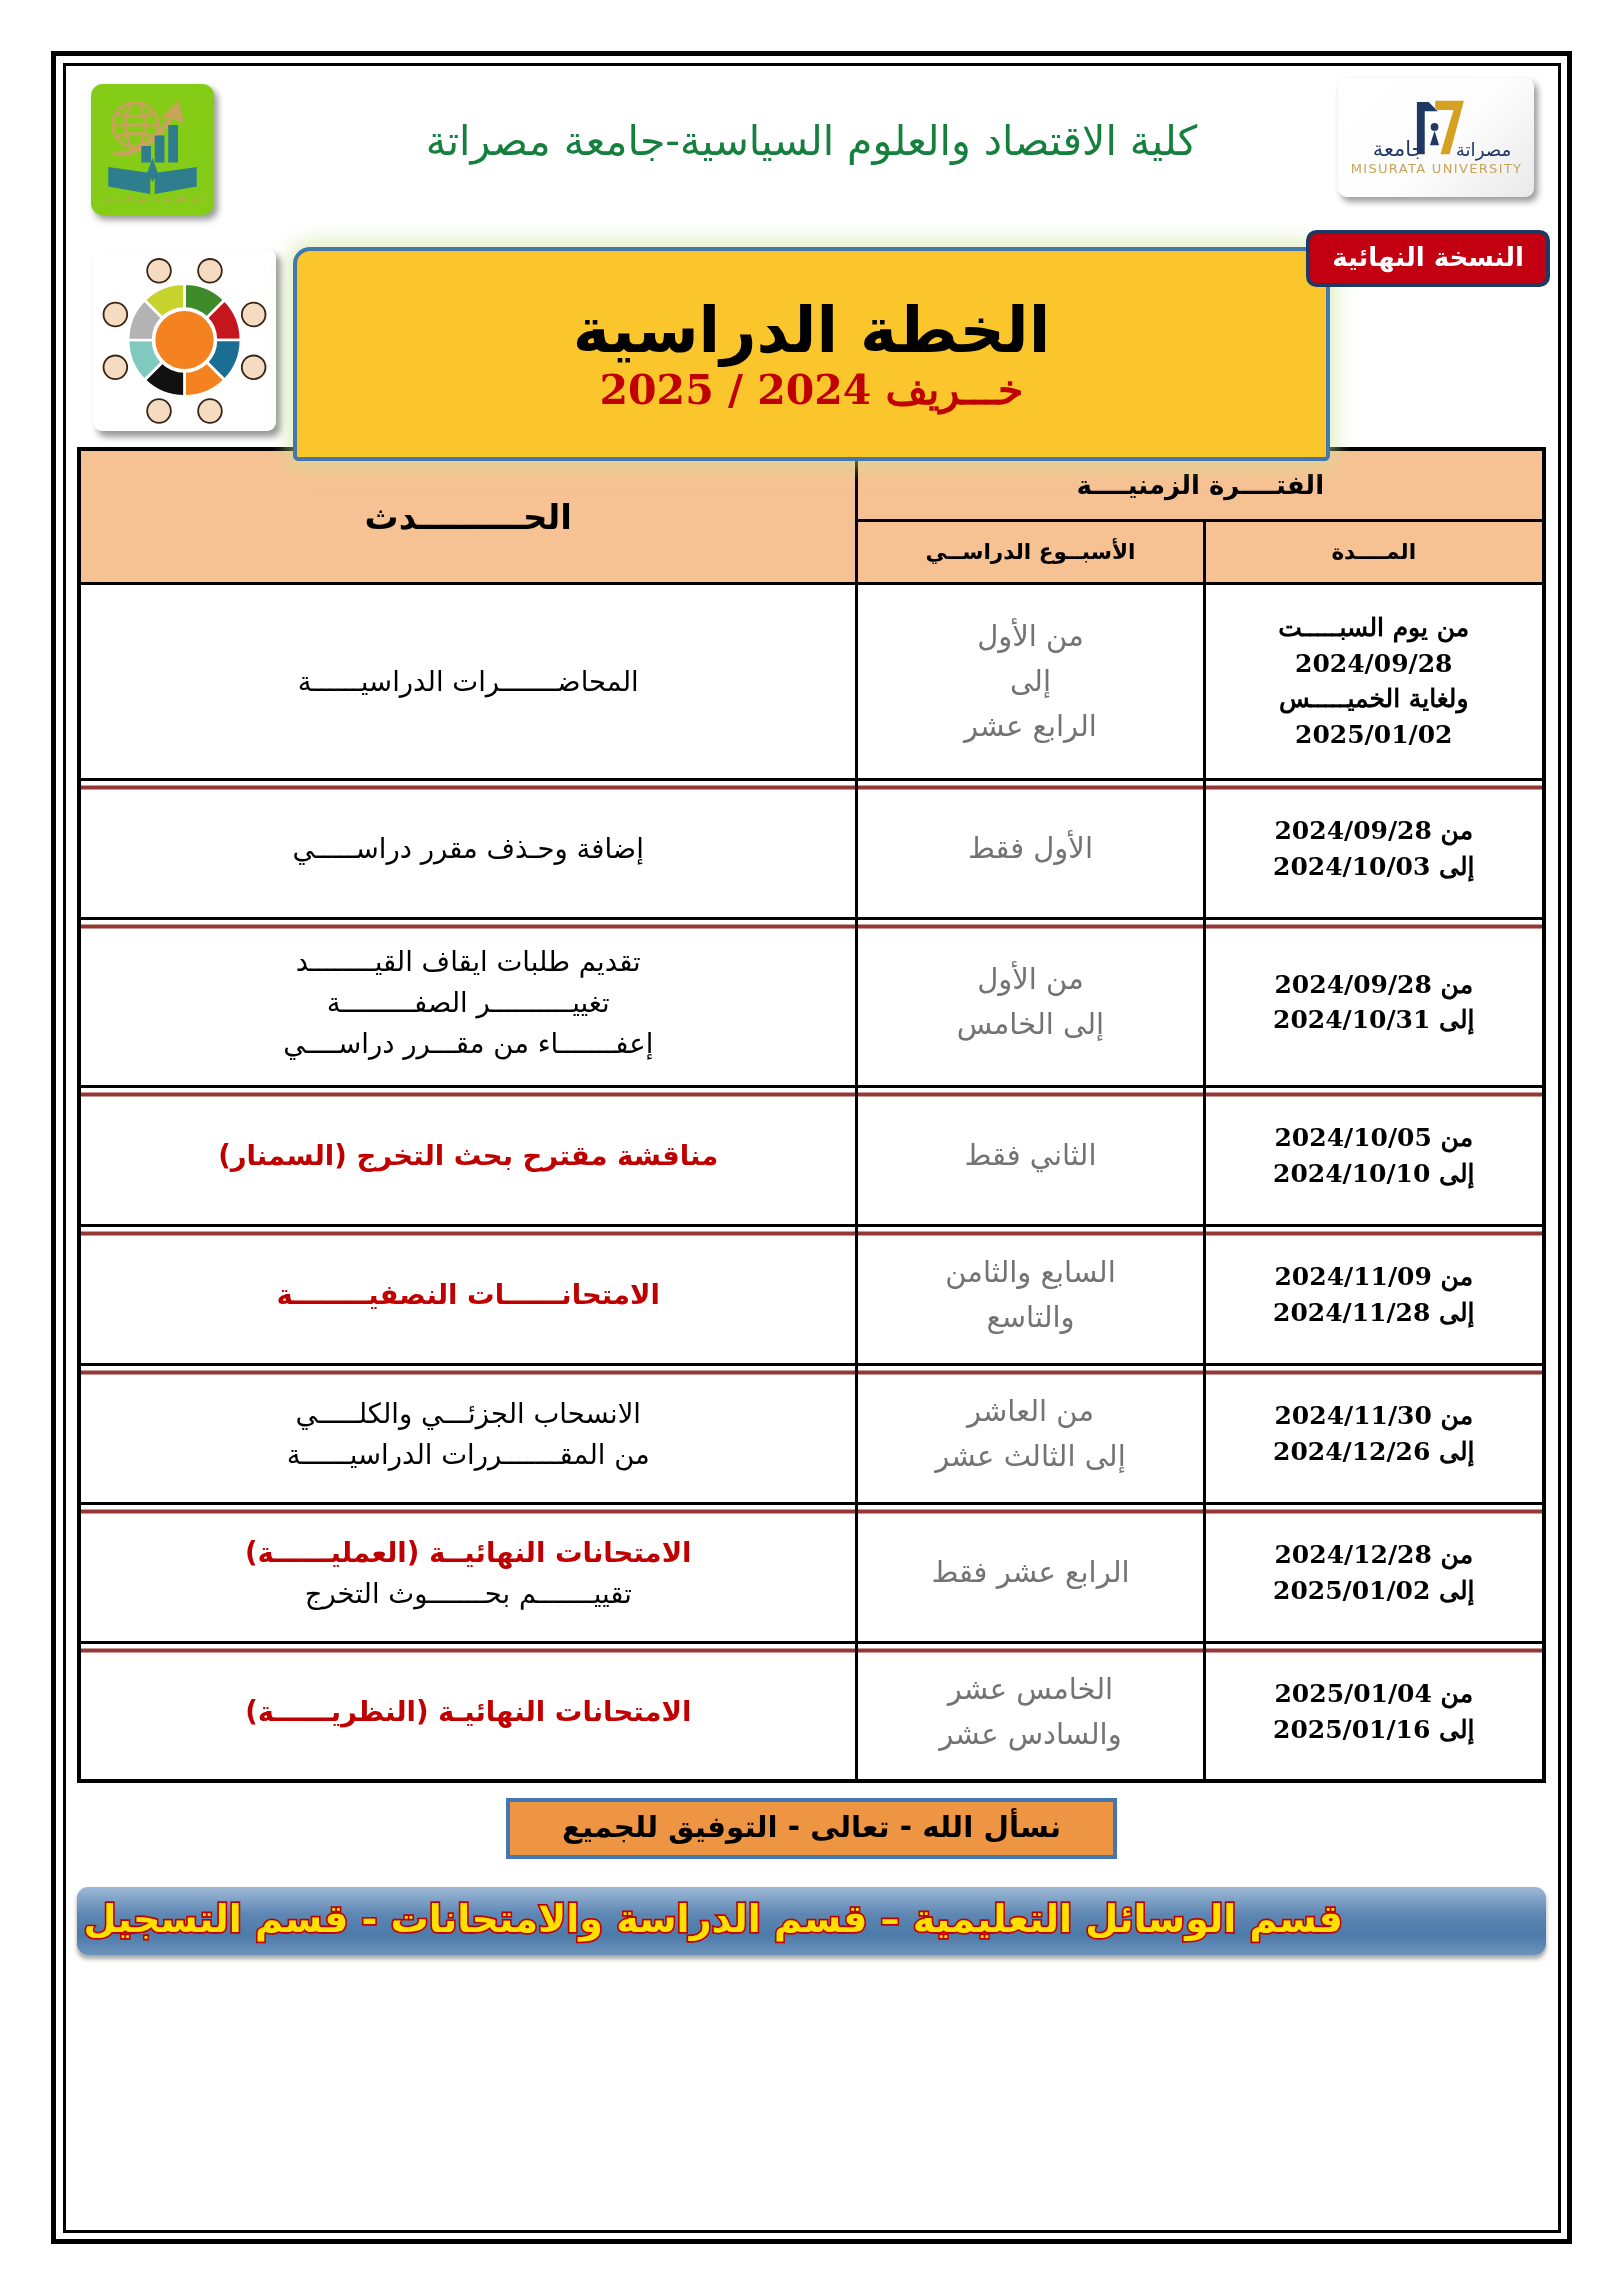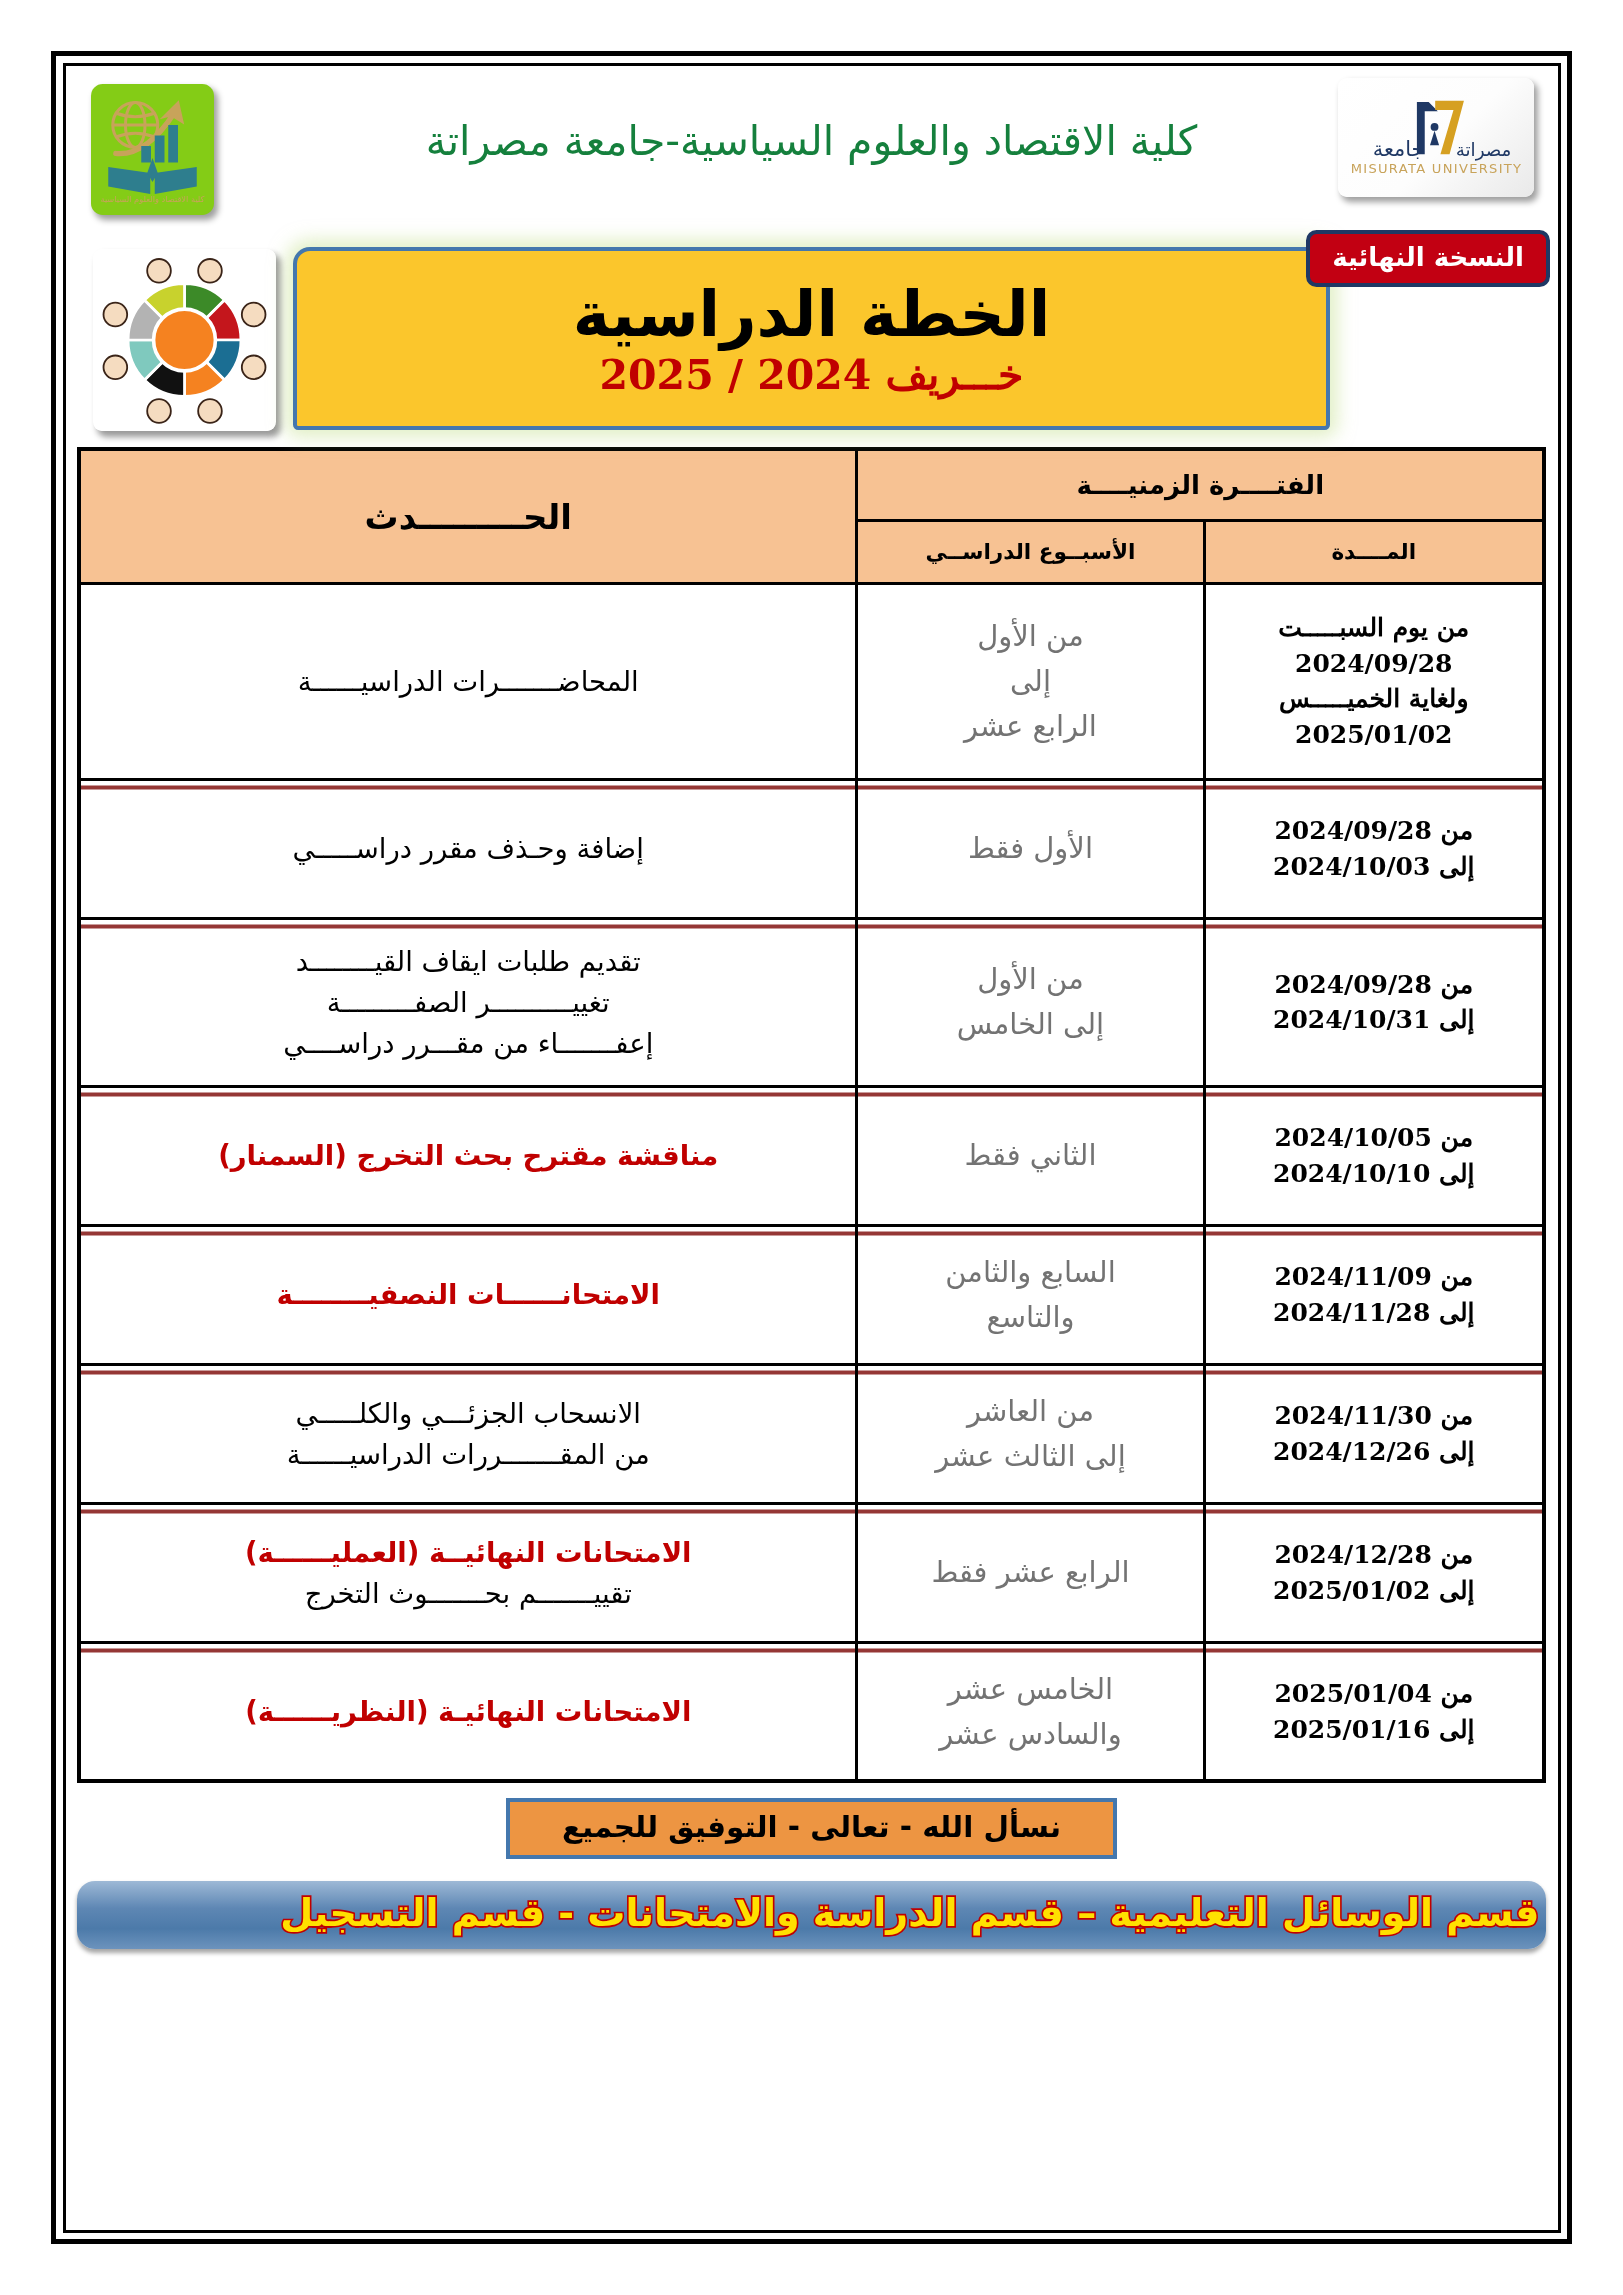--- a/index.html
+++ b/index.html
@@ -92,21 +92,21 @@
     background: #ffffff;
     box-shadow: 4.6px 5.2px 6.5px rgba(0,0,0,.40);
     overflow: hidden;
   }
 
   .title-card {
     position: absolute;
     left: 216px;
     right: 216px;
     top: 6.5px;
-    height: 183px;
+    height: 214px;
     background: #FBC62C;
     border: 4.6px solid #4477AD;
     border-radius: 17px 17px 5.2px 5.2px;
     box-shadow: 0 0 18.3px 6.5px rgba(200, 225, 150, .55);
     display: flex;
     flex-direction: column;
     align-items: center;
     justify-content: center;
     gap: 6.5px;
   }
@@ -209,24 +209,24 @@
     background: #ED9542;
     border: 4.6px solid #4477AD;
     color: #000000;
     font-size: 29.4px;
     font-weight: bold;
     padding: 7.9px 52px 11.8px;
     letter-spacing: 0.7px;
   }
 
   .footer-depts {
-    margin-top: 22px;
+    margin-top: 28px;
     background: linear-gradient(180deg,#9EB9D6 0%, #5E87B4 40%, #4C7AA9 70%, #6C93BD 100%);
-    border-radius: 18px;
-    text-align: right;
+    border-radius: 11px;
+    text-align: left;
     padding: 9.2px 6.5px 14.4px;
     box-shadow: 0 3.3px 4.6px rgba(0,0,0,.35);
   }
   .footer-depts-text {
     font-size: 38px;
     font-weight: bold;
     color: #FFE000;
     -webkit-text-stroke: 3.3px #C00000;
     paint-order: stroke fill;
     letter-spacing: 0.7px;

